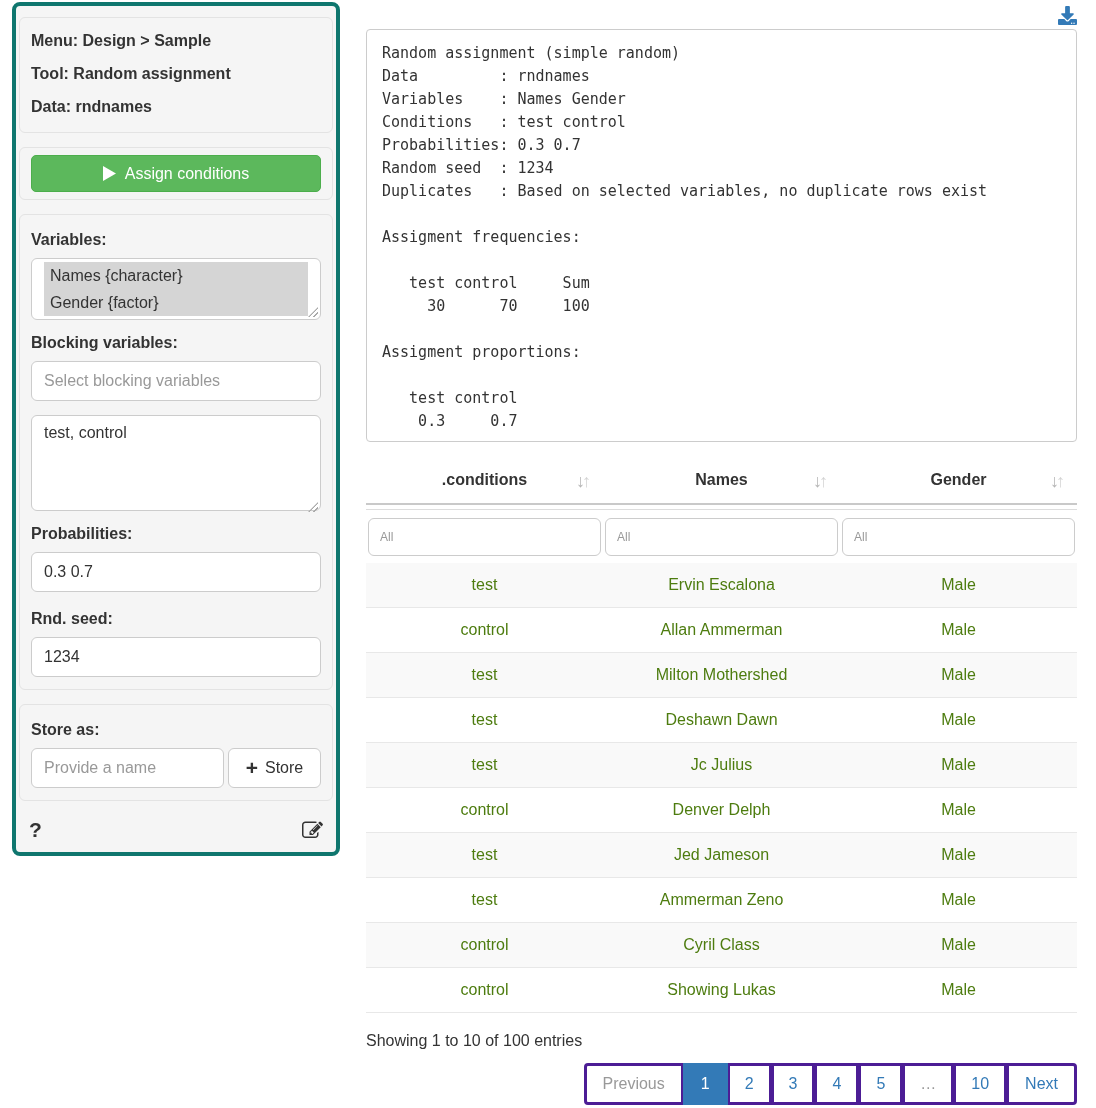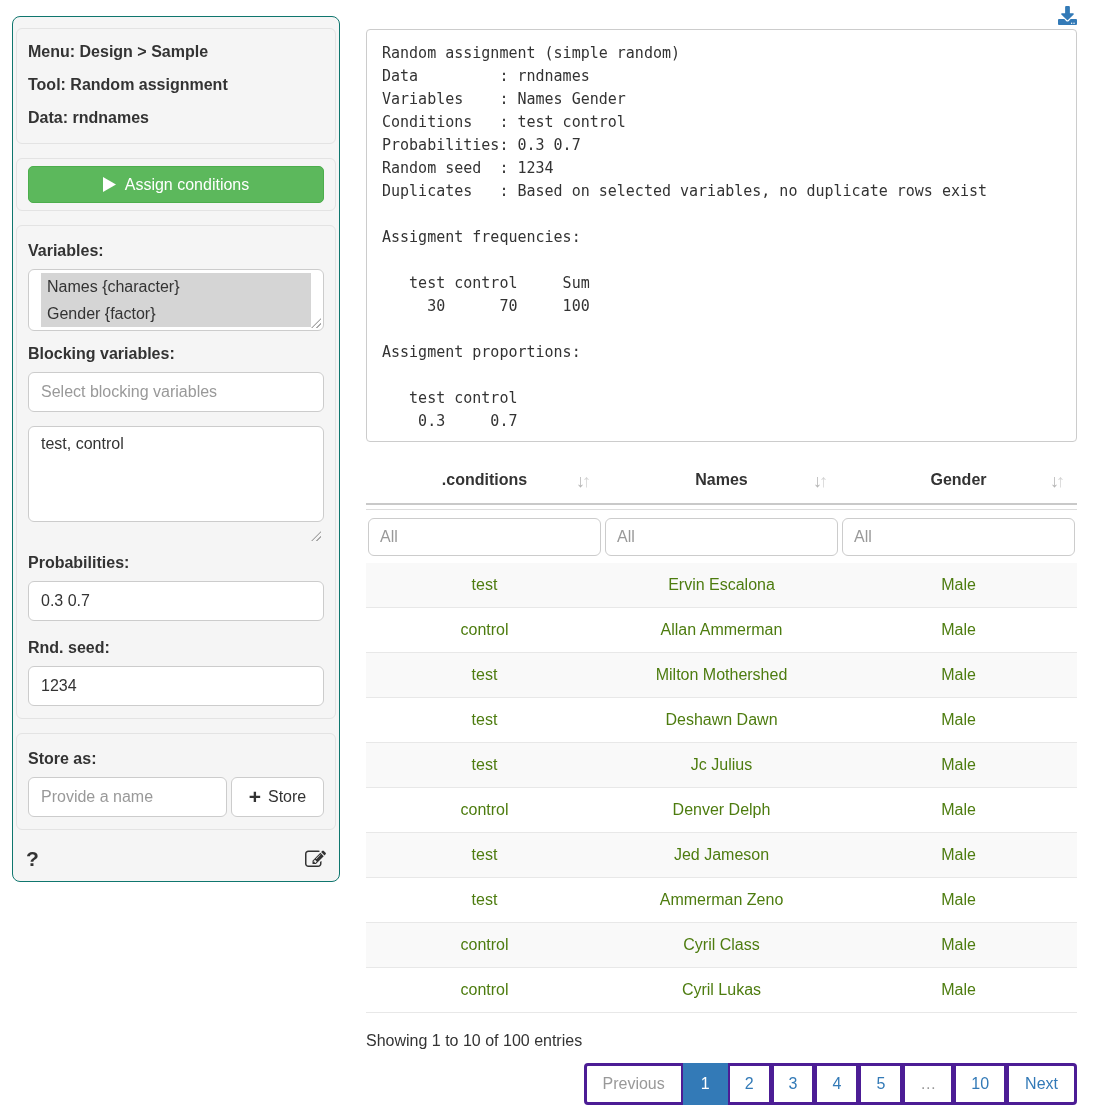--- a/index.html
+++ b/index.html
@@ -4,22 +4,22 @@
 <style>
   * { box-sizing: border-box; }
   html,body { margin:0; padding:0; background:#fff; }
   body {
     width:1096px; height:1108px; position:relative;
     font-family:"Liberation Sans", sans-serif; color:#333; font-size:16px;
   }
 
   
   .sidebar {
-    position:absolute; left:12px; top:16px; width:328px;
-    background:#f5f5f5; border:1px solid #0f766e; border-radius:8px;
+    position:absolute; left:12px; top:2px; width:328px;
+    background:#f5f5f5; border:4px solid #0f766e; border-radius:8px;
     padding:11px 3px 4px;
   }
   .well {
     background:#f5f5f5; border:1px solid #e3e3e3; border-radius:6px;
     padding:12px 11px; margin:0 0 14px;
   }
   .well.tight { padding:7px 11px; }
   .menu-line { font-weight:bold; margin:2px 0 15px; }
   .menu-line:last-child { margin-bottom:4px; }
 
@@ -37,21 +37,21 @@
   .listbox {
     position:relative; width:100%; height:62px; background:#fff;
     border:1px solid #ccc; border-radius:6px; padding:3px 12px; overflow:hidden;
     margin-bottom:14px;
   }
   .lb-option { line-height:27px; padding:0 6px; font-size:16px; cursor:default; }
   .lb-option.selected { background:#d5d5d5; }
   .cond-textarea {
     width:100%; height:96px; background:#fff; border:1px solid #ccc; border-radius:6px;
     padding:8px 12px; font-size:16px; color:#333; font-family:inherit; resize:none;
-    margin-bottom:24px;
+    margin-bottom:6px;
   }
   .resize-handle {
     position:absolute; right:2px; bottom:2px; width:10px; height:10px;
     background:repeating-linear-gradient(135deg,#aaa,#aaa 1px,transparent 1px,transparent 3.5px);
     clip-path:polygon(100% 0,100% 100%,0 100%);
   }
   .ta-wrap { position:relative; }
   .ta-wrap .resize-handle { right:3px; bottom:9px; }
   .mb14 { margin-bottom:14px; }
 
@@ -86,21 +86,21 @@
   .dt th.col-head {
     font-weight:bold; font-size:16px; color:#333; text-align:center;
     padding:13px 30px 14px; position:relative; cursor:pointer;
   }
   .sort-icon { position:absolute; right:15px; top:13px; font-size:18px; letter-spacing:-3px; }
   .sort-down { color:#b5b5b5; } .sort-up { color:#d4d4d4; }
   .dt tr.sep td { height:7px; border-top:2px solid #c9c9c9; border-bottom:1px solid #ddd; padding:0; }
   .dt tr.filters td { padding:8px 2px 7px; background:#fff; }
   .filter-input {
     width:100%; height:38px; border:1px solid #ccc; border-radius:6px;
-    padding:8px 11px; font-size:16px; color:#333; font-family:inherit; background:#fff;
+    padding:8px 11px; font-size:12px; color:#333; font-family:inherit; background:#fff;
   }
   .dt tbody td {
     text-align:center; font-size:16px; color:#4d7c0f; padding:13px 4px;
     border-bottom:1px solid #e8e8e8;
   }
   .dt tbody tr:nth-child(odd) { background:#f9f9f9; }
 
   .table-info { margin-top:19px; font-size:16px; color:#333; }
 
   .pager { display:flex; justify-content:flex-end; margin-top:13px; }
@@ -262,21 +262,21 @@
           <td>Ammerman Zeno</td>
           <td>Male</td>
         </tr>
         <tr>
           <td>control</td>
           <td>Cyril Class</td>
           <td>Male</td>
         </tr>
         <tr>
           <td>control</td>
-          <td>Cyril Lukas</td>
+          <td>Showing Lukas</td>
           <td>Male</td>
         </tr>
       </tbody>
   </table>
 
   <div class="table-info">Showing 1 to 10 of 100 entries</div>
 
   <div class="pager">
       <a class="page-btn disabled">Previous</a>
       <a class="page-btn active">1</a>

